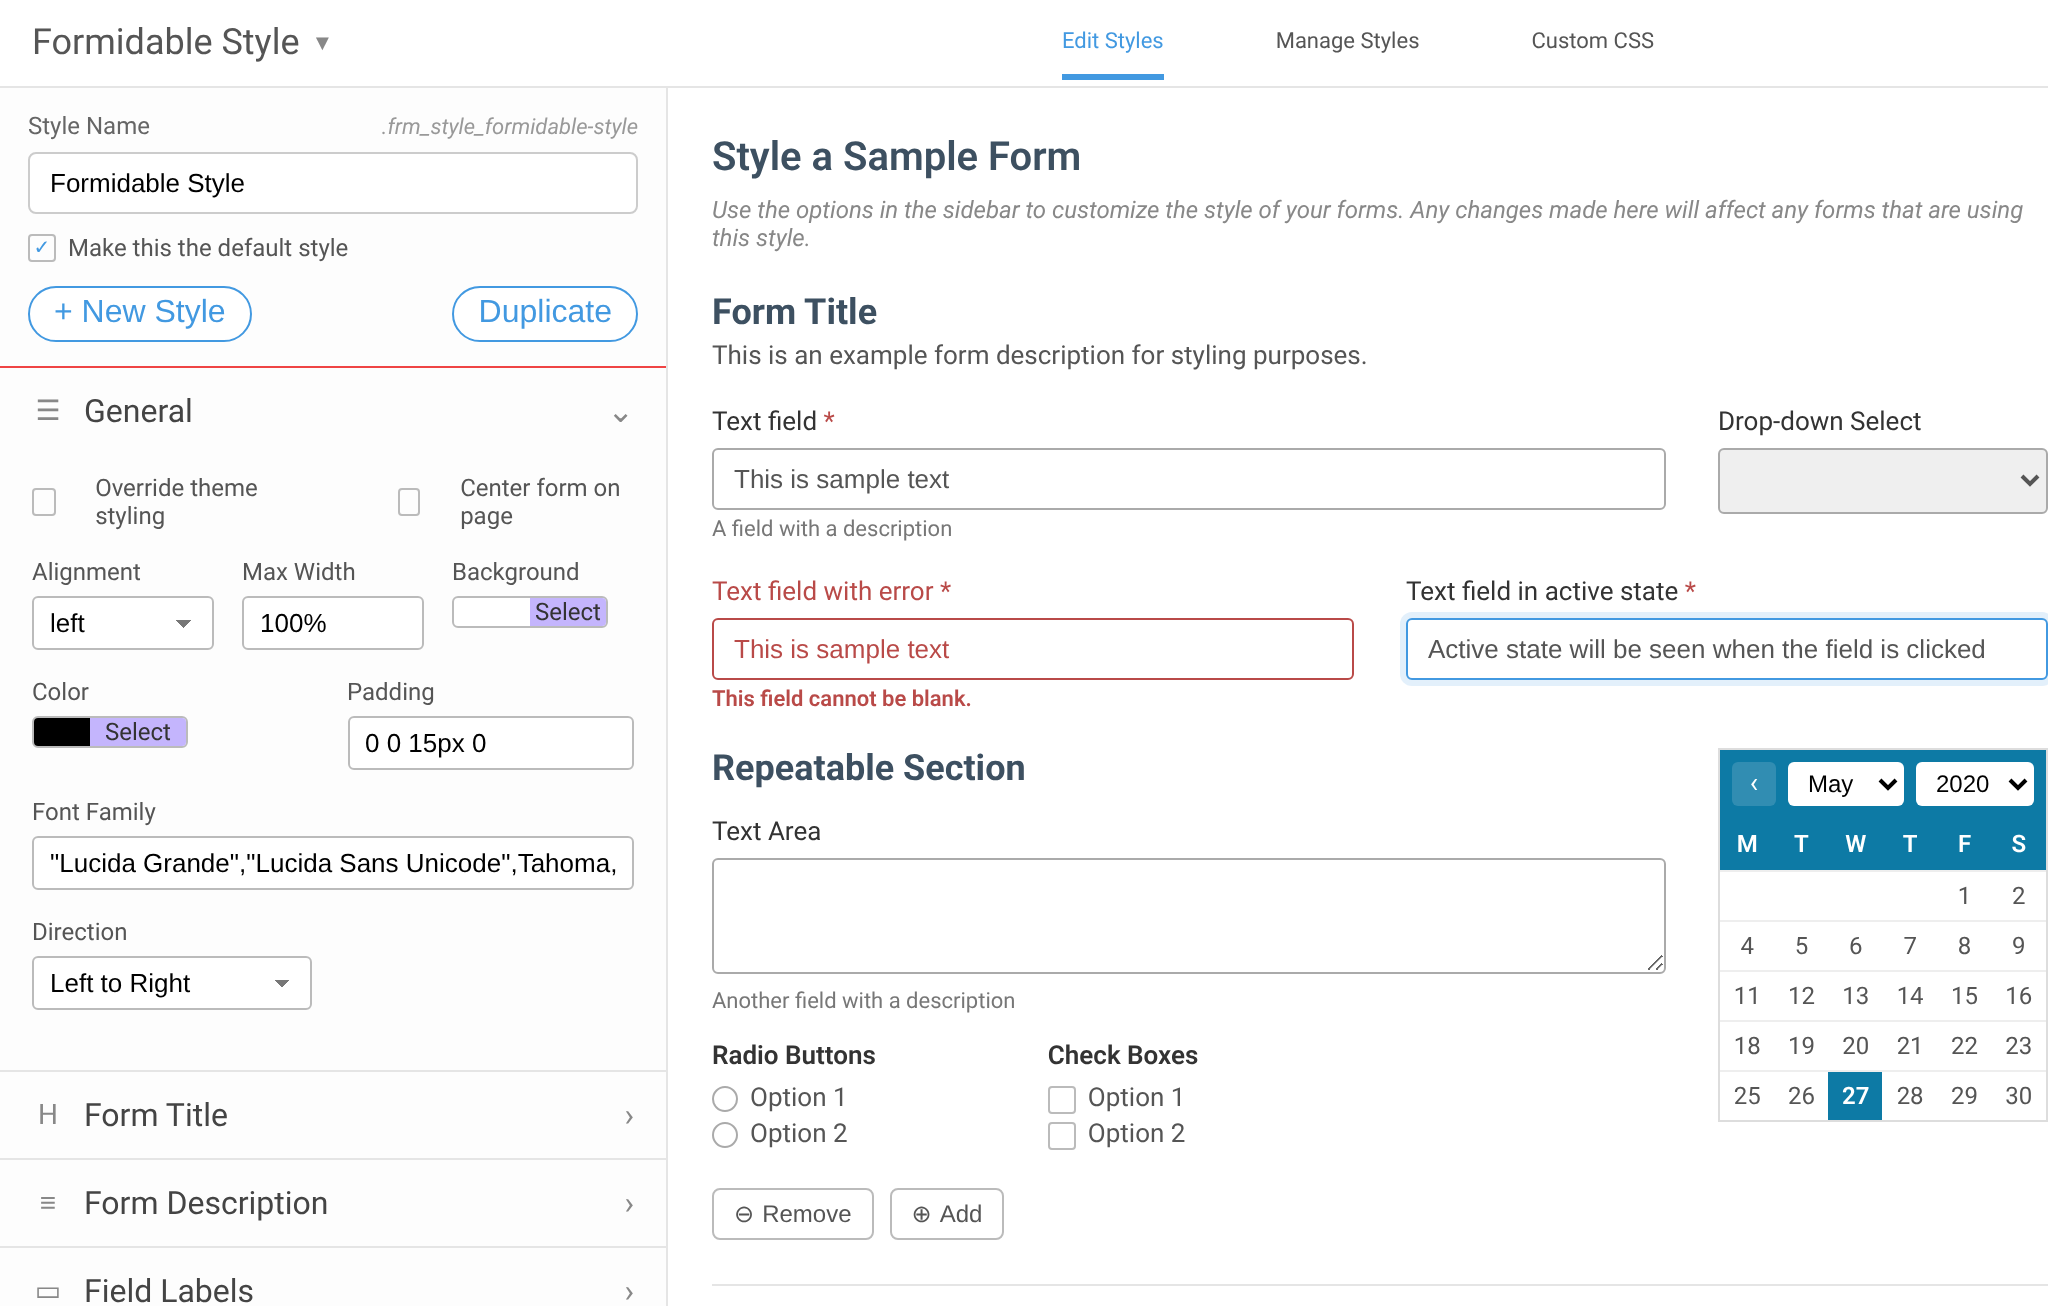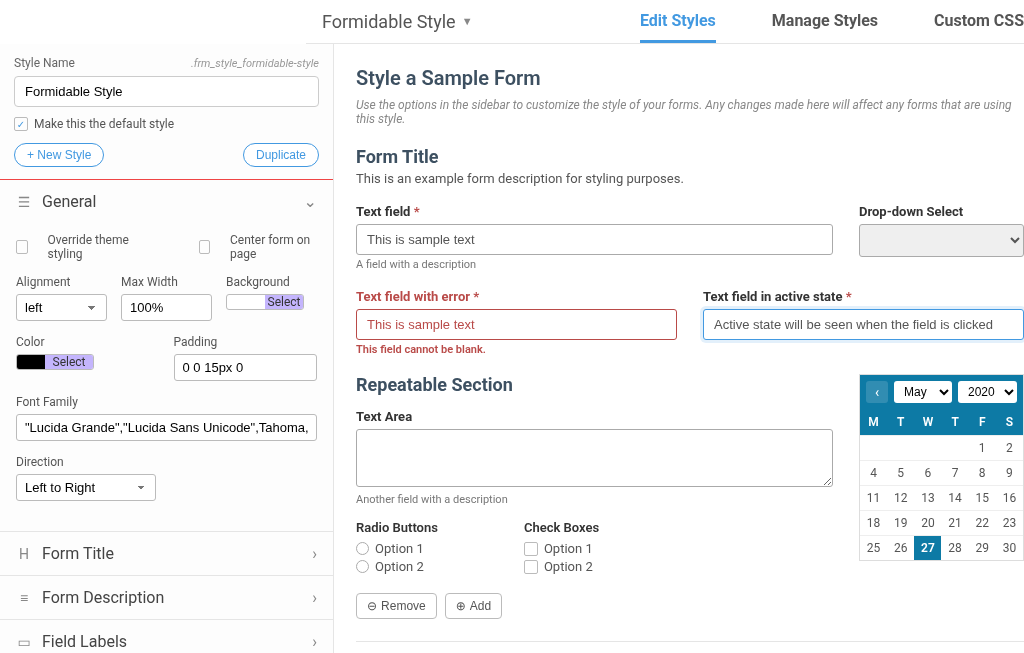--- a/index.html
+++ b/index.html
@@ -1,37 +1,37 @@
 <!DOCTYPE html>
 <html><head>
 <meta charset="utf-8">
 <style>
 * { box-sizing: border-box; margin: 0; padding: 0; }
 body { font-family: -apple-system, BlinkMacSystemFont, "Segoe UI", Roboto, sans-serif; font-size: 13px; color: #333; background: #fff; width: 1024px; height: 653px; overflow: hidden; }
-.container { display: flex; flex-direction: column; height: 100%; align-items: flex-end; }
+.container { display: flex; flex-direction: column; height: 100%; }
 .topbar { display: flex; align-items: center; border-bottom: 1px solid #e5e5e5; height: 44px; }
 .topbar-left { width: 334px; padding-left: 16px; display: flex; align-items: center; }
 .page-title { font-size: 18px; font-weight: 400; color: #555; }
 .chevron-down { margin-left: 6px; color: #888; font-size: 11px; }
 .tabs { flex: 1; display: flex; justify-content: center; gap: 56px; }
-.tab { color: #555; font-size: 16px; cursor: pointer; padding: 10px 0; font-weight: bold; }
+.tab { color: #555; font-size: 11px; cursor: pointer; padding: 10px 0; }
 .tab.active { color: #4299e1; border-bottom: 3px solid #4299e1; }
 .main { flex: 1; display: flex; overflow: hidden; }
 .sidebar { width: 334px; border-right: 1px solid #e5e5e5; overflow-y: auto; background: #fdfdfd; }
 .sidebar::-webkit-scrollbar { width: 8px; }
 .sidebar::-webkit-scrollbar-thumb { background: #ccc; border-radius: 4px; }
 .sb-top { padding: 12px 14px; border-bottom: 1px solid #ef4444; }
 .sb-label-row { display: flex; justify-content: space-between; align-items: baseline; margin-bottom: 6px; }
 .sb-label { color: #666; font-size: 12px; }
 .sb-class { color: #999; font-size: 11px; font-style: italic; }
 .sb-input { width: 100%; padding: 7px 10px; border: 1px solid #ccc; border-radius: 4px; font-size: 13px; margin-bottom: 10px; }
 .sb-chk-row { display: flex; align-items: center; gap: 6px; font-size: 12px; color: #555; margin-bottom: 12px; }
 .sb-chk { width: 14px; height: 14px; border: 1px solid #bbb; border-radius: 2px; display: flex; align-items: center; justify-content: center; color: #4299e1; font-size: 10px; }
 .sb-btn-row { display: flex; justify-content: space-between; }
-.pill-btn { border: 1px solid #4299e1; color: #4299e1; background: #fff; border-radius: 14px; padding: 4px 12px; font-size: 12px; cursor: pointer; }
+.pill-btn { border: 1px solid #4299e1; color: #4299e1; background: #fff; border-radius: 14px; padding: 4px 12px; font-size: 16px; cursor: pointer; }
 .accordion { border-bottom: 1px solid #e5e5e5; }
 .acc-head { display: flex; align-items: center; justify-content: space-between; padding: 12px 16px; cursor: pointer; }
 .acc-head-left { display: flex; align-items: center; gap: 10px; }
 .acc-icon { color: #888; font-size: 14px; width: 16px; text-align: center; }
 .acc-title { font-size: 16px; color: #444; }
 .acc-chevron { color: #888; font-size: 16px; }
 .acc-body { padding: 10px 16px 16px; }
 .chk-inline-row { display: flex; gap: 56px; margin-bottom: 14px; font-size: 12px; color: #555; }
 .chk-inline { display: flex; align-items: center; gap: 20px; }
 .chk-box { width: 14px; height: 14px; border: 1px solid #bbb; border-radius: 2px; }
@@ -43,21 +43,21 @@
 .color-swatch { width: 78px; display: flex; border: 1px solid #bbb; border-radius: 3px; overflow: hidden; }
 .swatch-box { width: 28px; background: #000; }
 .swatch-btn { flex: 1; font-size: 12px; display: flex; align-items: center; justify-content: center; background: #c4b5fd; }
 .content { flex: 1; overflow-y: auto; padding: 22px 0 22px 22px; }
 .h1 { font-size: 20px; font-weight: 600; color: #3d5061; margin-bottom: 8px; }
 .subtle { font-style: italic; font-size: 12px; color: #888; margin-bottom: 20px; }
 .h2 { font-size: 18px; font-weight: 700; color: #3d5061; margin-bottom: 4px; }
 .desc { font-size: 13px; color: #555; margin-bottom: 18px; }
 .form-row { display: flex; gap: 26px; margin-bottom: 18px; }
 .form-col { flex: 1; }
-.fld-label { font-size: 13px; font-weight: 700; color: #333; margin-bottom: 5px; display: block; }
+.fld-label { font-size: 13px; font-weight: 400; color: #333; margin-bottom: 5px; display: block; }
 .req { color: #b94a48; }
 .fld-input { width: 100%; padding: 7px 10px; border: 1px solid #aaa; border-radius: 3px; font-size: 13px; color: #555; }
 .fld-hint { font-size: 11px; color: #777; margin-top: 3px; }
 .fld-label.error { color: #b94a48; }
 .fld-input.error { border-color: #b94a48; color: #b94a48; }
 .fld-err { font-size: 11px; color: #b94a48; margin-top: 3px; font-weight: 600; }
 .fld-input.active { border-color: #4299e1; box-shadow: 0 0 0 3px rgba(66,153,225,0.15); }
 .section-row { display: flex; gap: 26px; }
 .section-col { flex: 1; }
 .section-col.side { flex: 0 0 165px; }

